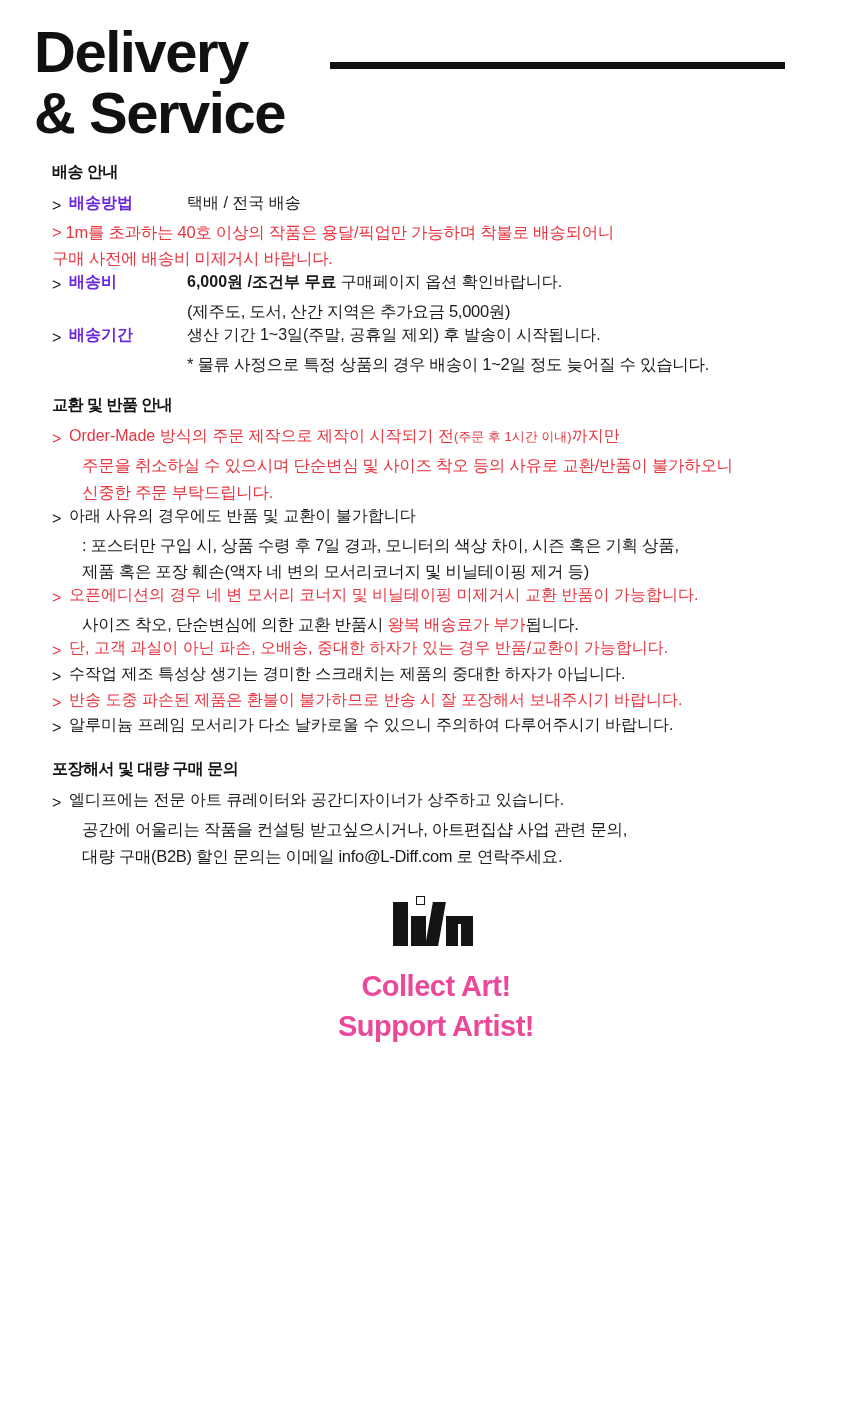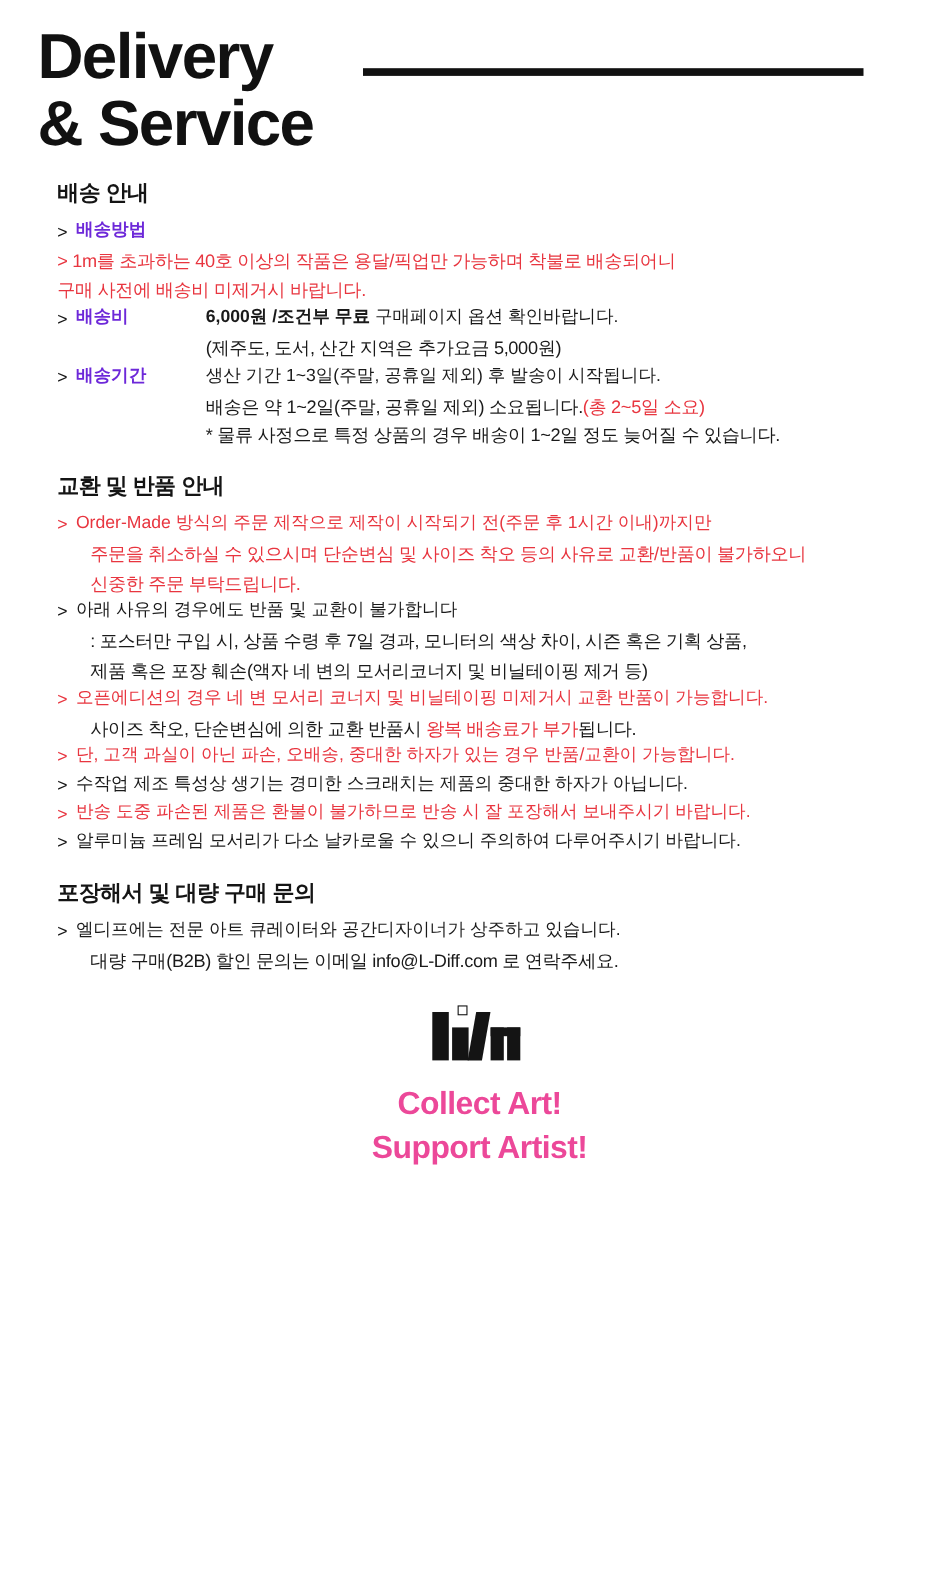--- a/index.html
+++ b/index.html
@@ -46,21 +46,21 @@
   }
 
   
   .content {
     padding: 18px 40px 0 52px;
   }
   .section {
     margin-bottom: 18px;
   }
   .section-title {
-    font-size: 20px;
+    font-size: 16px;
     font-weight: bold;
     color: #141414;
     margin: 0 0 10px 0;
     letter-spacing: -0.5px;
   }
   .marker {
     width: 17px;
     flex: 0 0 17px;
     color: #141414;
     font-size: 16px;
@@ -88,21 +88,21 @@
   .line.pad2 {
     padding-left: 30px;
   }
   .red {
     color: #e8353f;
   }
   .bold {
     font-weight: bold;
   }
   .small {
-    font-size: 16px;
+    font-size: 13px;
   }
 
   
   .ship-row {
     display: flex;
     align-items: flex-start;
   }
   .ship-row .marker {
     padding-top: 0;
   }
@@ -155,20 +155,21 @@
   </div>
 
   <div class="content">
 
     <div class="section">
       <div class="section-title">배송 안내</div>
 
       <div class="ship-row">
         <div class="marker">&gt;</div>
         <div class="label">배송방법</div>
+        <div class="value">택배 / 전국 배송</div>
       </div>
 
       <div class="line red">&gt; 1m를 초과하는 40호 이상의 작품은 용달/픽업만 가능하며 착불로 배송되어니</div>
       <div class="line red">구매 사전에 배송비 미제거시 바랍니다.</div>
 
       <div class="ship-row">
         <div class="marker">&gt;</div>
         <div class="label">배송비</div>
         <div class="value">
           <span class="bold">6,000원 /조건부 무료</span><span> 구매페이지 옵션 확인바랍니다.</span>
@@ -177,23 +178,20 @@
       <div class="line">
         <span class="value indent-label" style="display:inline-block; padding-left:135px;">(제주도, 도서, 산간 지역은 추가요금 5,000원)</span>
       </div>
 
       <div class="ship-row">
         <div class="marker">&gt;</div>
         <div class="label">배송기간</div>
         <div class="value">생산 기간 1~3일(주말, 공휴일 제외) 후 발송이 시작됩니다.</div>
       </div>
       <div class="line">
-        <span style="display:inline-block; padding-left:135px;">배송은 약 1~2일(주말, 공휴일 제외) 소요됩니다. </span><span class="red">(총 2~5일 소요)</span>
-      </div>
-      <div class="line">
         <span style="display:inline-block; padding-left:135px;">* 물류 사정으로 특정 상품의 경우 배송이 1~2일 정도 늦어질 수 있습니다.</span>
       </div>
     </div>
 
     <div class="section">
       <div class="section-title">교환 및 반품 안내</div>
 
       <div class="ship-row">
         <div class="marker red">&gt;</div>
         <div class="value red">
@@ -237,20 +235,21 @@
       </div>
     </div>
 
     <div class="section">
       <div class="section-title">포장해서 및 대량 구매 문의</div>
 
       <div class="ship-row">
         <div class="marker">&gt;</div>
         <div class="value">엘디프에는 전문 아트 큐레이터와 공간디자이너가 상주하고 있습니다.</div>
       </div>
+      <div class="line pad2">공간에 어울리는 작품을 컨설팅 받고싶으시거나, 아트편집샵 사업 관련 문의,</div>
       <div class="line pad2">대량 구매(B2B) 할인 문의는 이메일 info@L-Diff.com 로 연락주세요.</div>
     </div>
 
     <div class="logo-wrap">
       <div class="logo">
         <div class="dot"></div>
         <div class="bar" style="left:0; width:15px; height:44px;"></div>
         <div class="bar" style="left:18px; width:15px; height:30px;"></div>
         <div class="bar" style="left:36px; width:13px; height:44px; transform:skewX(-10deg);"></div>
         <div class="bar" style="left:53px; width:12px; height:30px;"></div>

